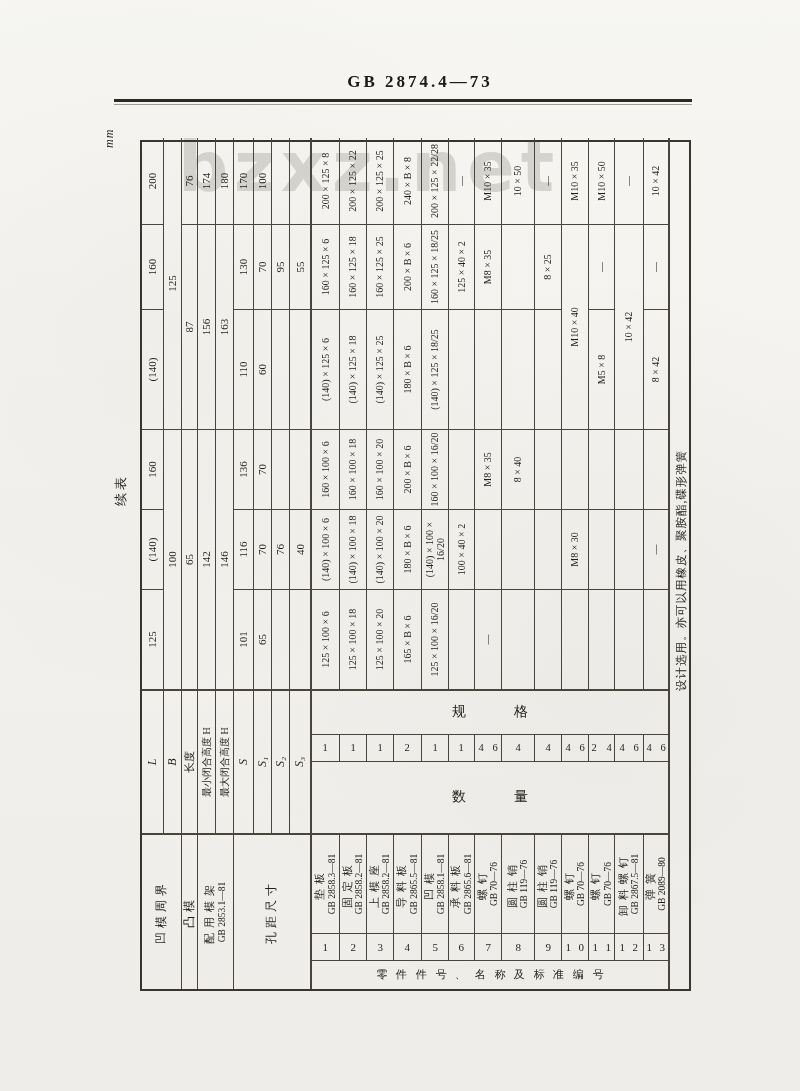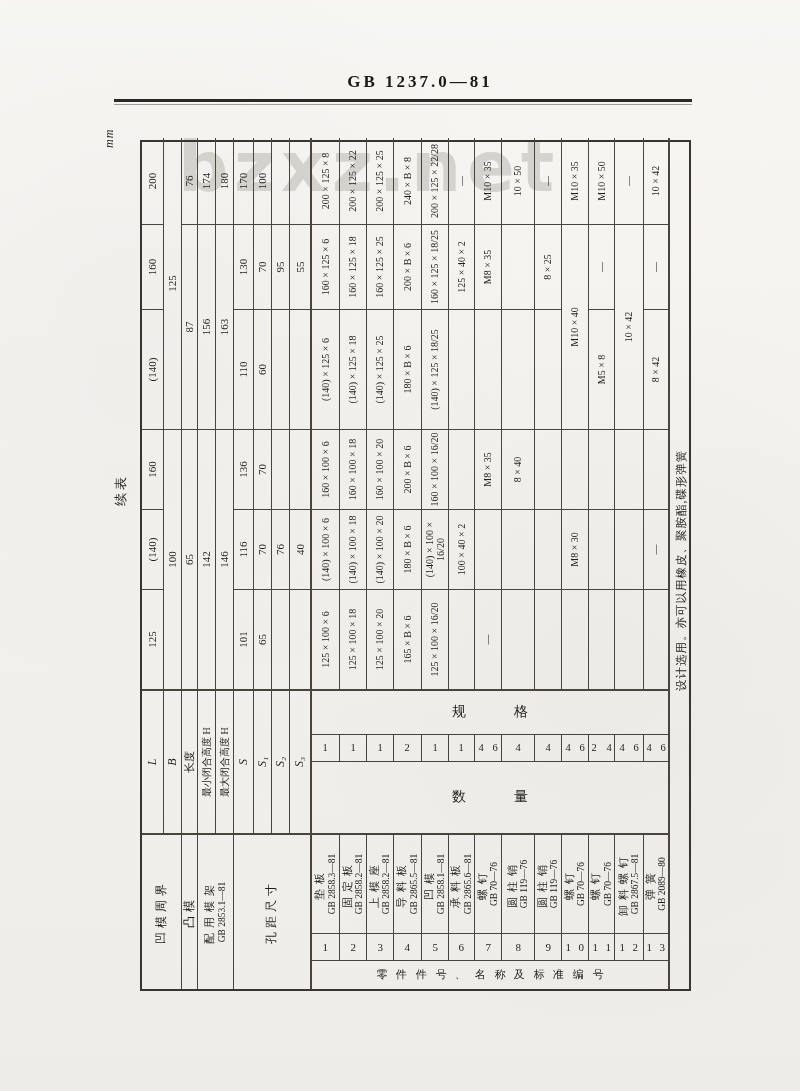--- a/index.html
+++ b/index.html
@@ -53,21 +53,21 @@
   .vcol{flex-direction:column;}
   .pu{display:block;transform:rotate(90deg);}
   .qtyd{font-size:10.5px;}
   .fnote{justify-content:flex-start;padding-left:298px;font-size:11.5px;letter-spacing:1px;}
 </style>
 </head>
 <body>
 
 <div class="noise"></div>
 
-<div class="doc-title">GB 1237.0—81</div>
+<div class="doc-title">GB 2874.4—73</div>
 <div class="head-rule"></div>
 <div class="head-rule2"></div>
 
 <div class="watermark">bzxz.net</div>
 
 <div class="rot unit-mm">mm</div>
 <div class="rot cont-label">续表</div>
 
 <div class="rot" id="tbl">
     <div class="cell grp br2" style="left: 0px; top: 0px; width: 156px; height: 40px;">凹模周界</div>

